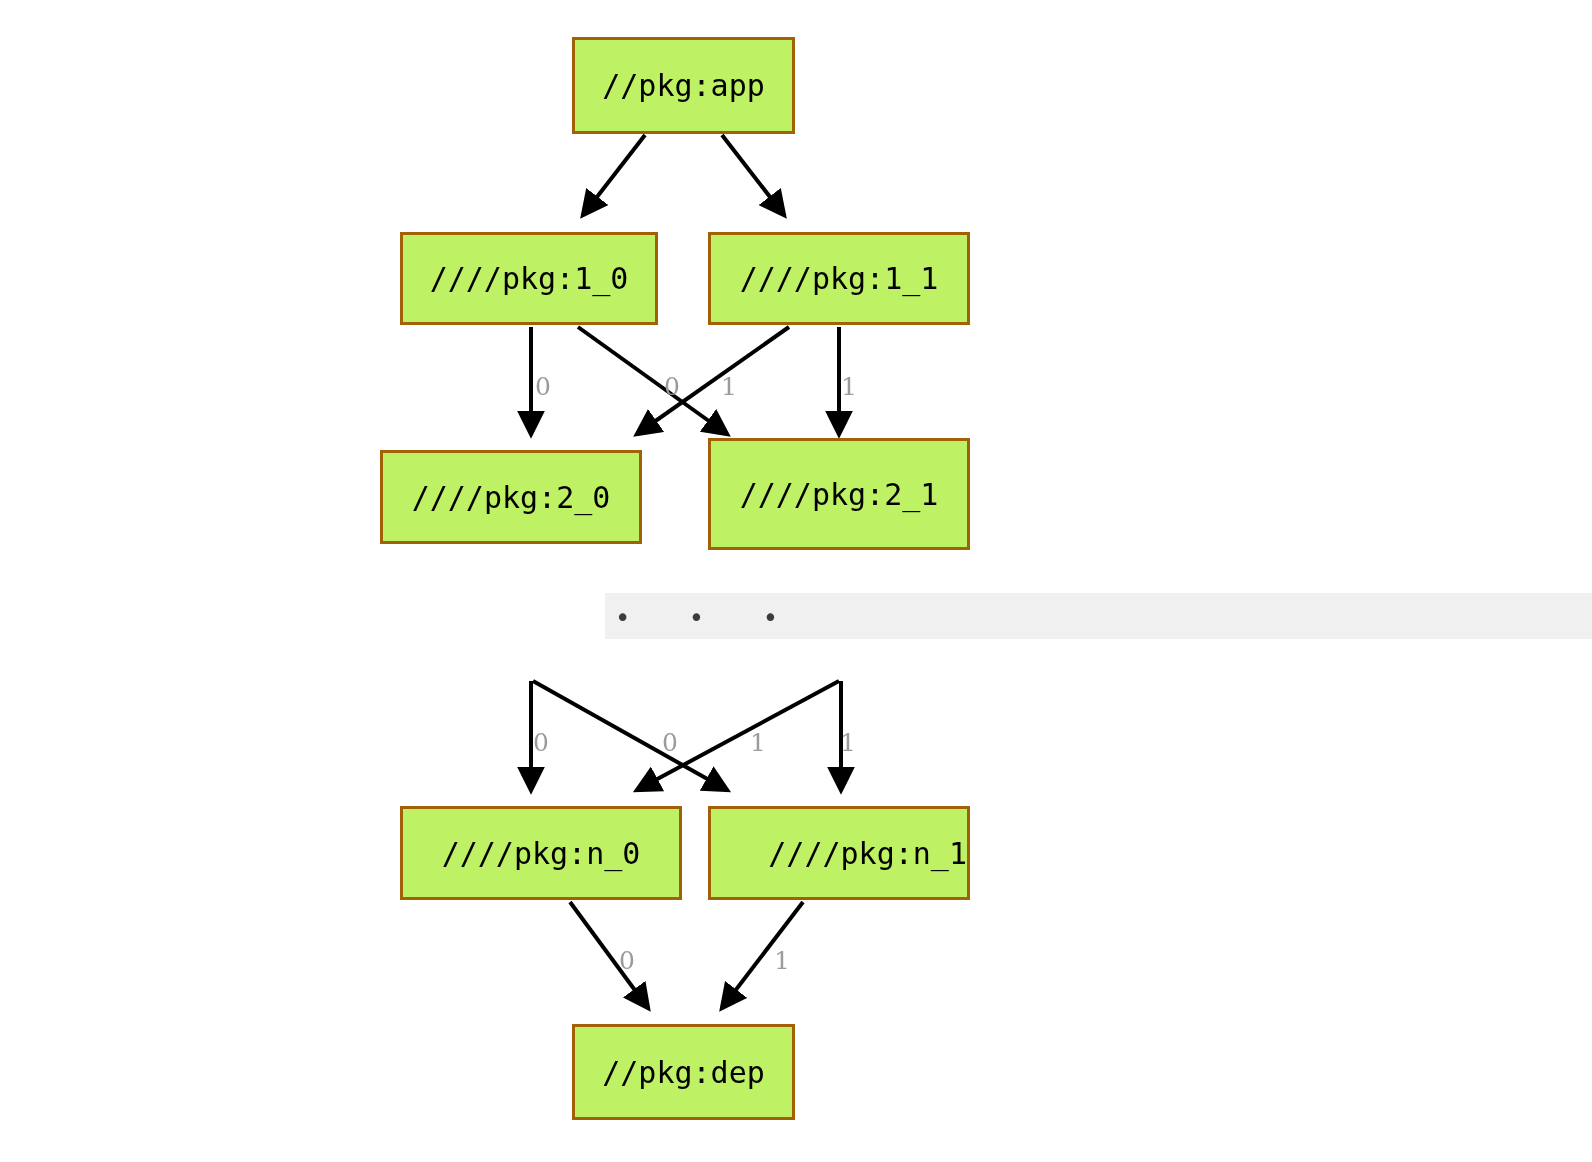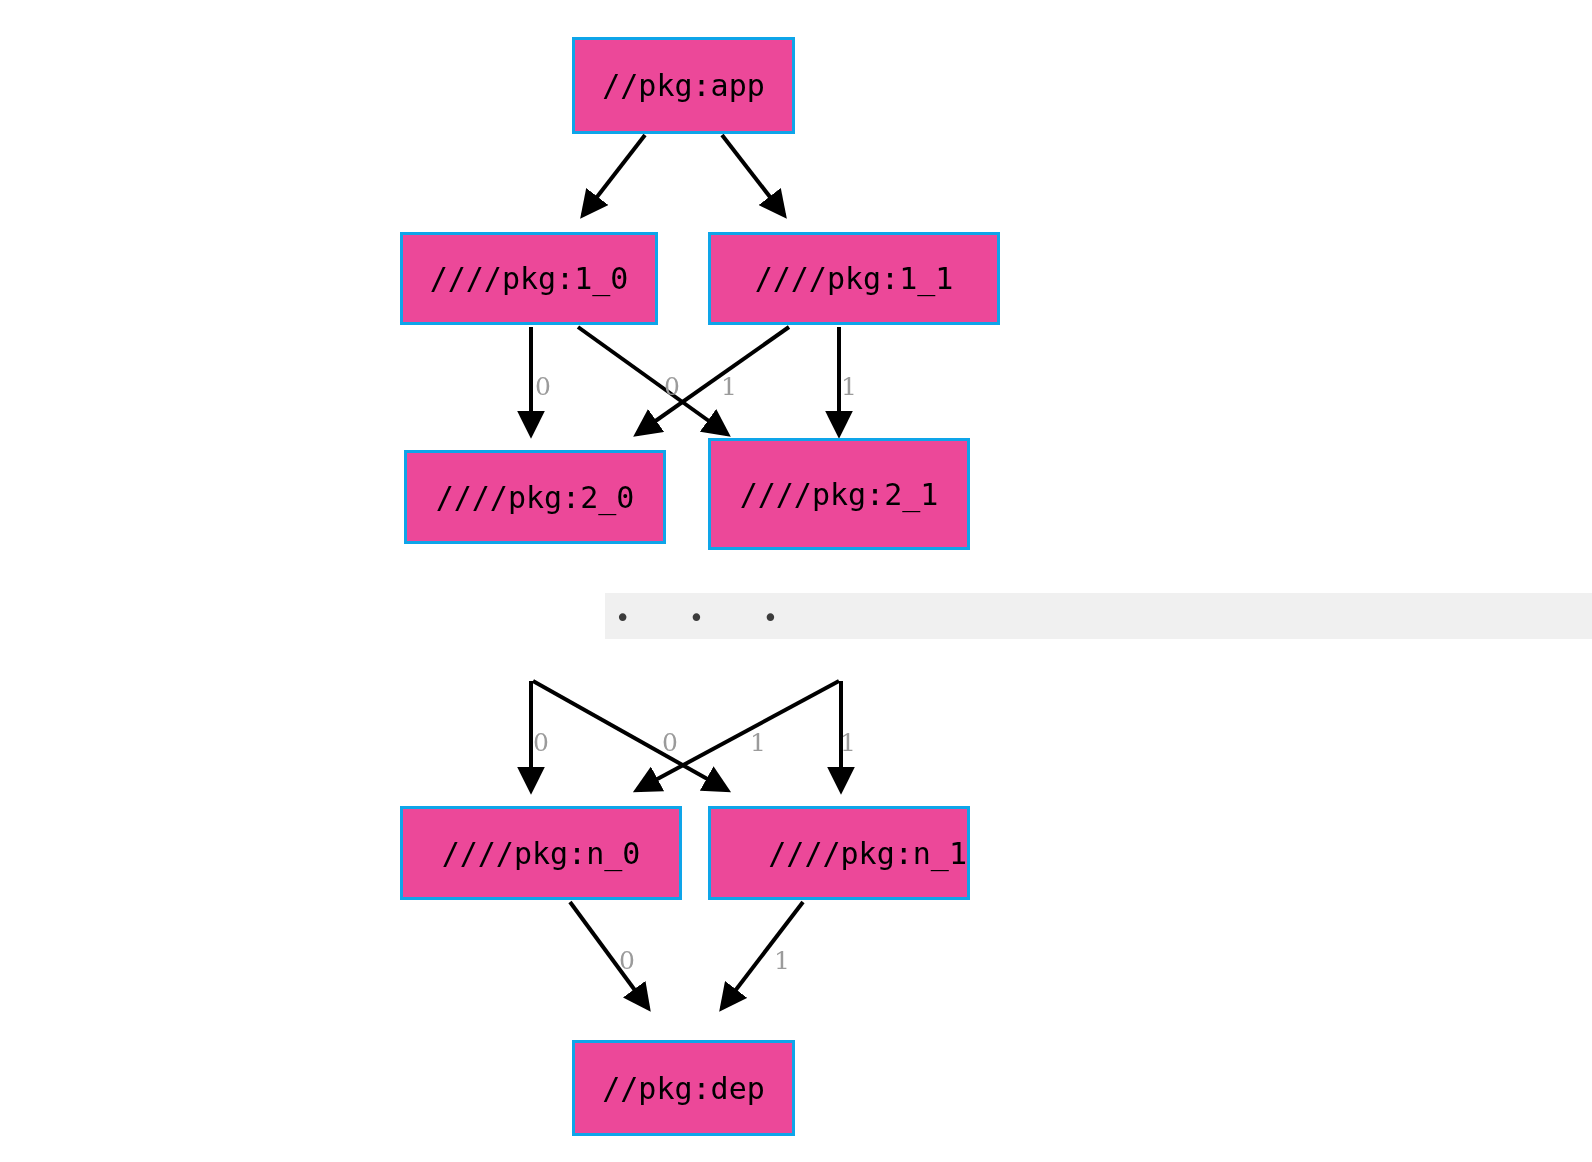--- a/index.html
+++ b/index.html
@@ -20,22 +20,22 @@
   .graph-svg {
     position: absolute;
     left: 0;
     top: 0;
     width: 1592px;
     height: 1162px;
   }
   .node-box {
     position: absolute;
     box-sizing: border-box;
-    background: #ec4899;
-    border: 3px solid #0ea5e9;
+    background: #bef264;
+    border: 3px solid #a16207;
     display: flex;
     align-items: center;
     justify-content: center;
   }
   .node-label {
     font-family: "DejaVu Sans Mono", monospace;
     font-size: 30px;
     color: #000000;
     letter-spacing: 0px;
     white-space: nowrap;
@@ -123,41 +123,41 @@
   </svg>
 
   <div class="node-box" style="left:572px; top:37px; width:223px; height:97px;">
     <span class="node-label">//pkg:app</span>
   </div>
 
   <div class="node-box" style="left:400px; top:232px; width:258px; height:93px;text-align:center;">
     <span class="node-label">////pkg:1_0</span>
   </div>
 
-  <div class="node-box" style="left:708px; top:232px; width:292px; height:93px;">
+  <div class="node-box" style="left:708px; top:232px; width:262px; height:93px;">
     <span class="node-label">////pkg:1_1</span>
   </div>
 
-  <div class="node-box" style="left:404px; top:450px; width:262px; height:94px;">
+  <div class="node-box" style="left:380px; top:450px; width:262px; height:94px;">
     <span class="node-label">////pkg:2_0</span>
   </div>
 
   <div class="node-box" style="left:708px; top:438px; width:262px; height:112px;">
     <span class="node-label">////pkg:2_1</span>
   </div>
 
   <div class="node-box" style="left:400px; top:806px; width:282px; height:94px;">
     <span class="node-label">////pkg:n_0</span>
   </div>
 
   <div class="node-box" style="left:708px; top:806px; width:262px; height:94px;justify-content:flex-end;">
     <span class="node-label">////pkg:n_1</span>
   </div>
 
-  <div class="node-box" style="left:572px; top:1024px; width:223px; height:96px;margin-top:16px;">
+  <div class="node-box" style="left:572px; top:1024px; width:223px; height:96px;">
     <span class="node-label">//pkg:dep</span>
   </div>
 
   <span class="edge-label" style="left:535px; top:372px;">0</span>
   <span class="edge-label" style="left:664px; top:372px;">0</span>
   <span class="edge-label" style="left:721px; top:372px;">1</span>
   <span class="edge-label" style="left:841px; top:372px;">1</span>
 
   <span class="edge-label" style="left:533px; top:728px;">0</span>
   <span class="edge-label" style="left:662px; top:728px;">0</span>

